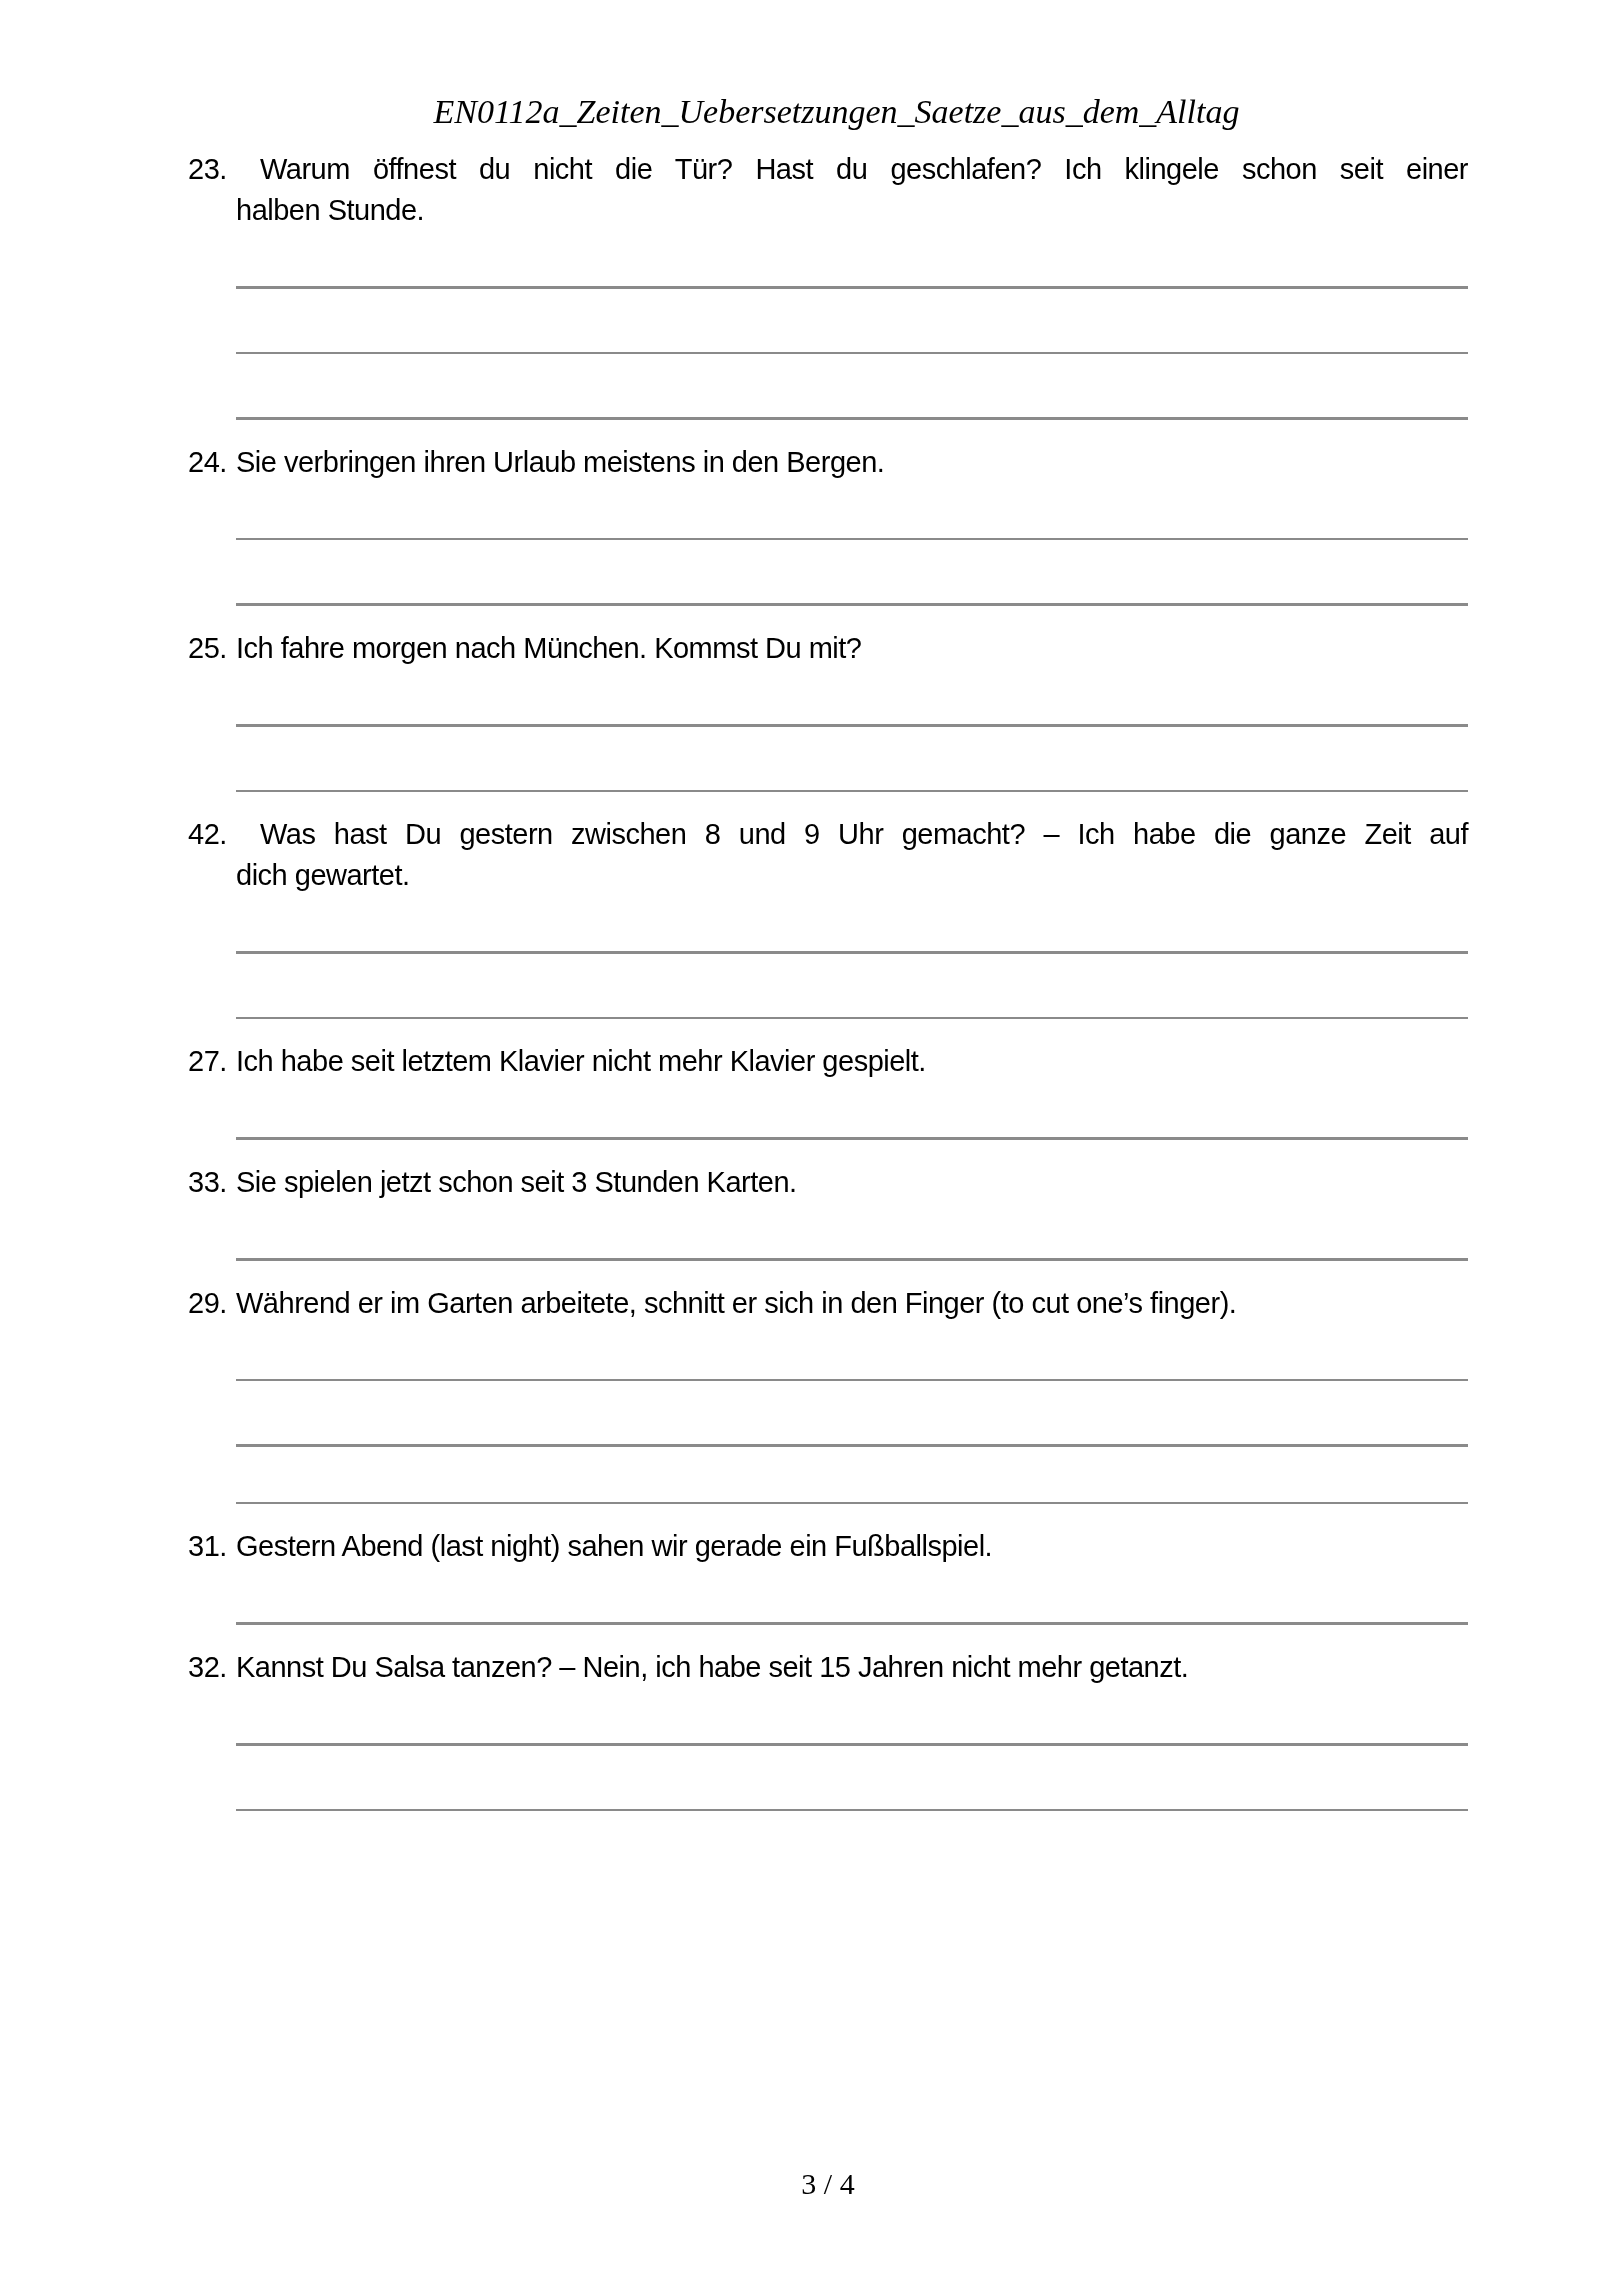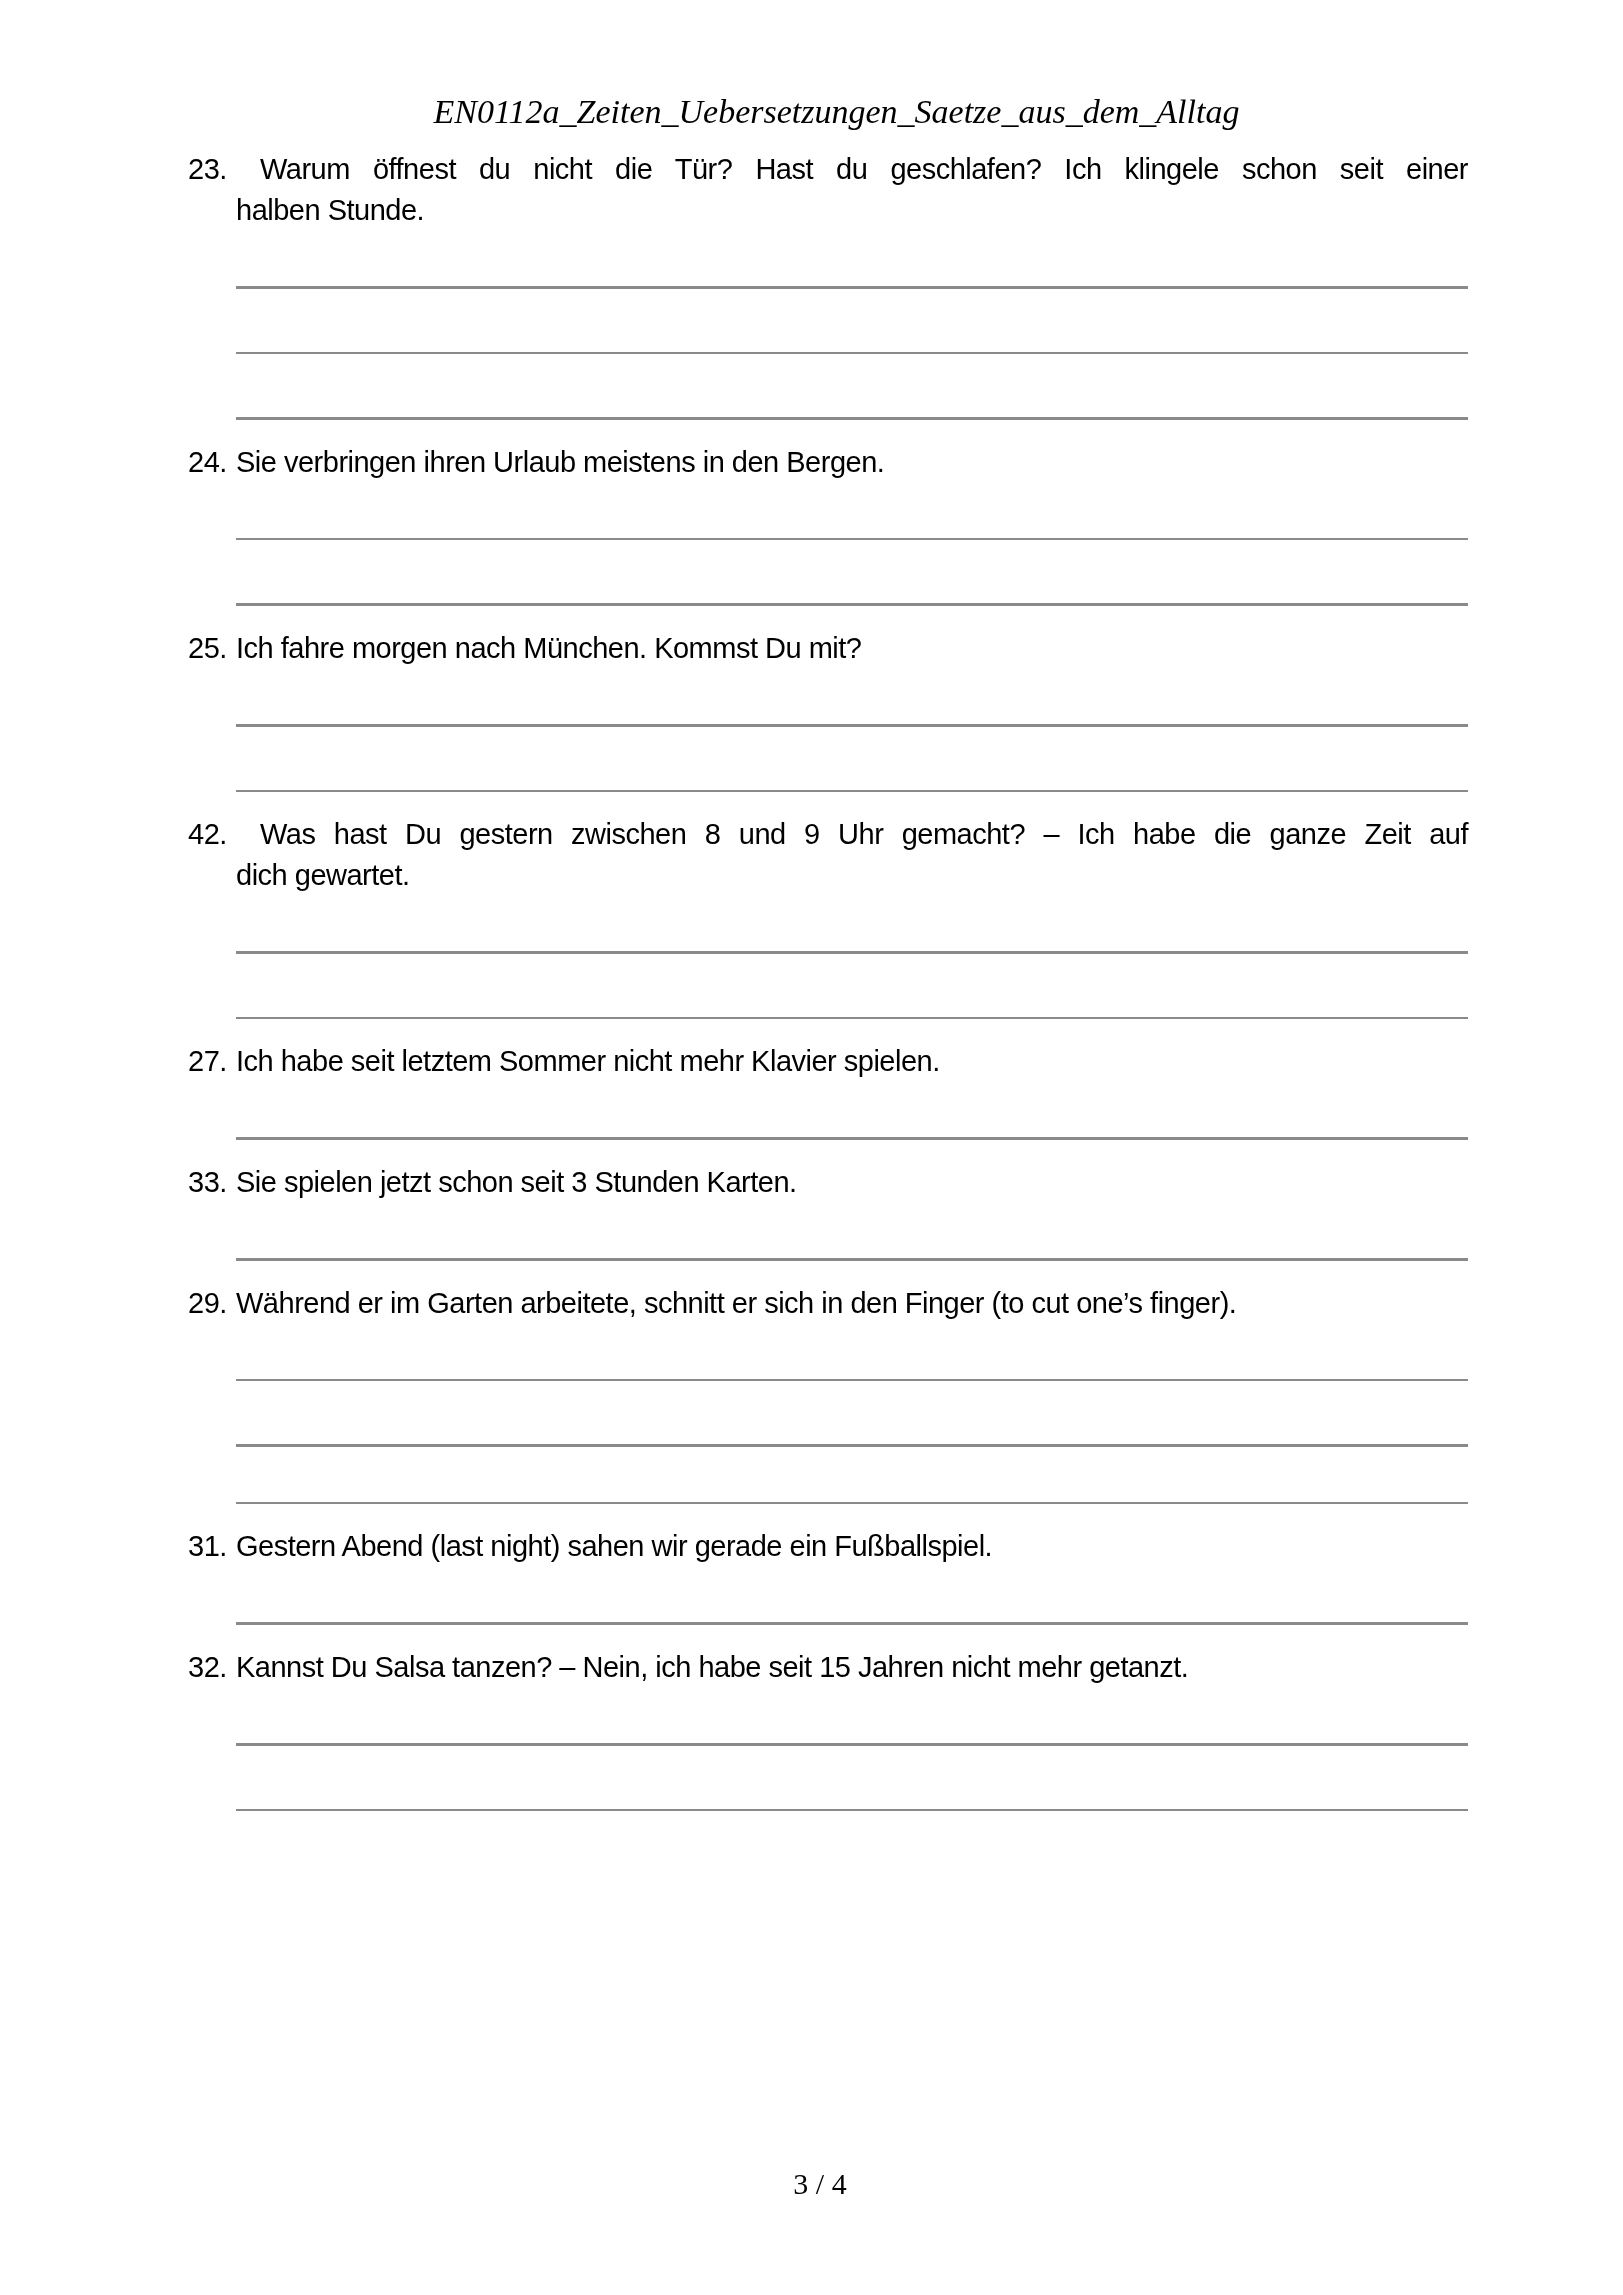--- a/index.html
+++ b/index.html
@@ -62,21 +62,21 @@
 
   
   .answers { margin-left: 48px; margin-top: 55px; }
   .answer-line { height: 2.6px; background: #8a8a8a; }
   .answer-line + .answer-line { margin-top: 63px; }
 
   
   .footer {
     position: absolute;
     top: 2165px;
-    left: 180px;
+    left: 188px;
     width: 1280px;
     text-align: center;
     font-family: "Liberation Serif", serif;
     font-size: 30px;
     line-height: 37px;
   }
 </style>
 </head>
 <body>
 
@@ -148,21 +148,21 @@
     <div class="answers">
             <div class="answer-line"></div>
             <div class="answer-line"></div>
           </div>
   </section>
 
   <section class="question">
     <div class="q-row">
       <span class="q-num">27.</span>
       <div class="q-text">
-              <div class="q-line">Ich habe seit letztem Sommer nicht mehr Klavier spielen.</div>
+              <div class="q-line">Ich habe seit letztem Klavier nicht mehr Klavier gespielt.</div>
             </div>
     </div>
     <div class="answers">
             <div class="answer-line"></div>
           </div>
   </section>
 
   <section class="question">
     <div class="q-row">
       <span class="q-num">33.</span>

